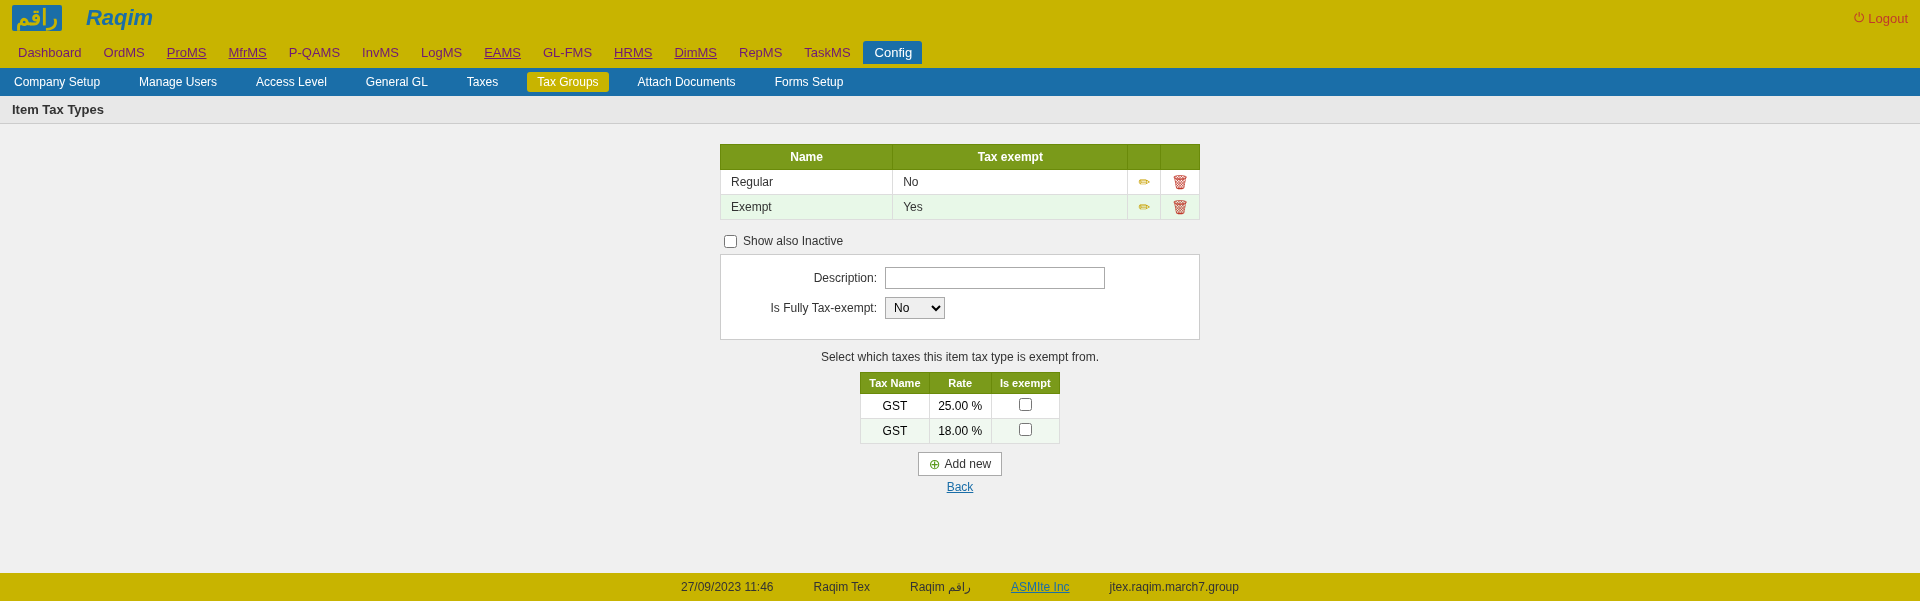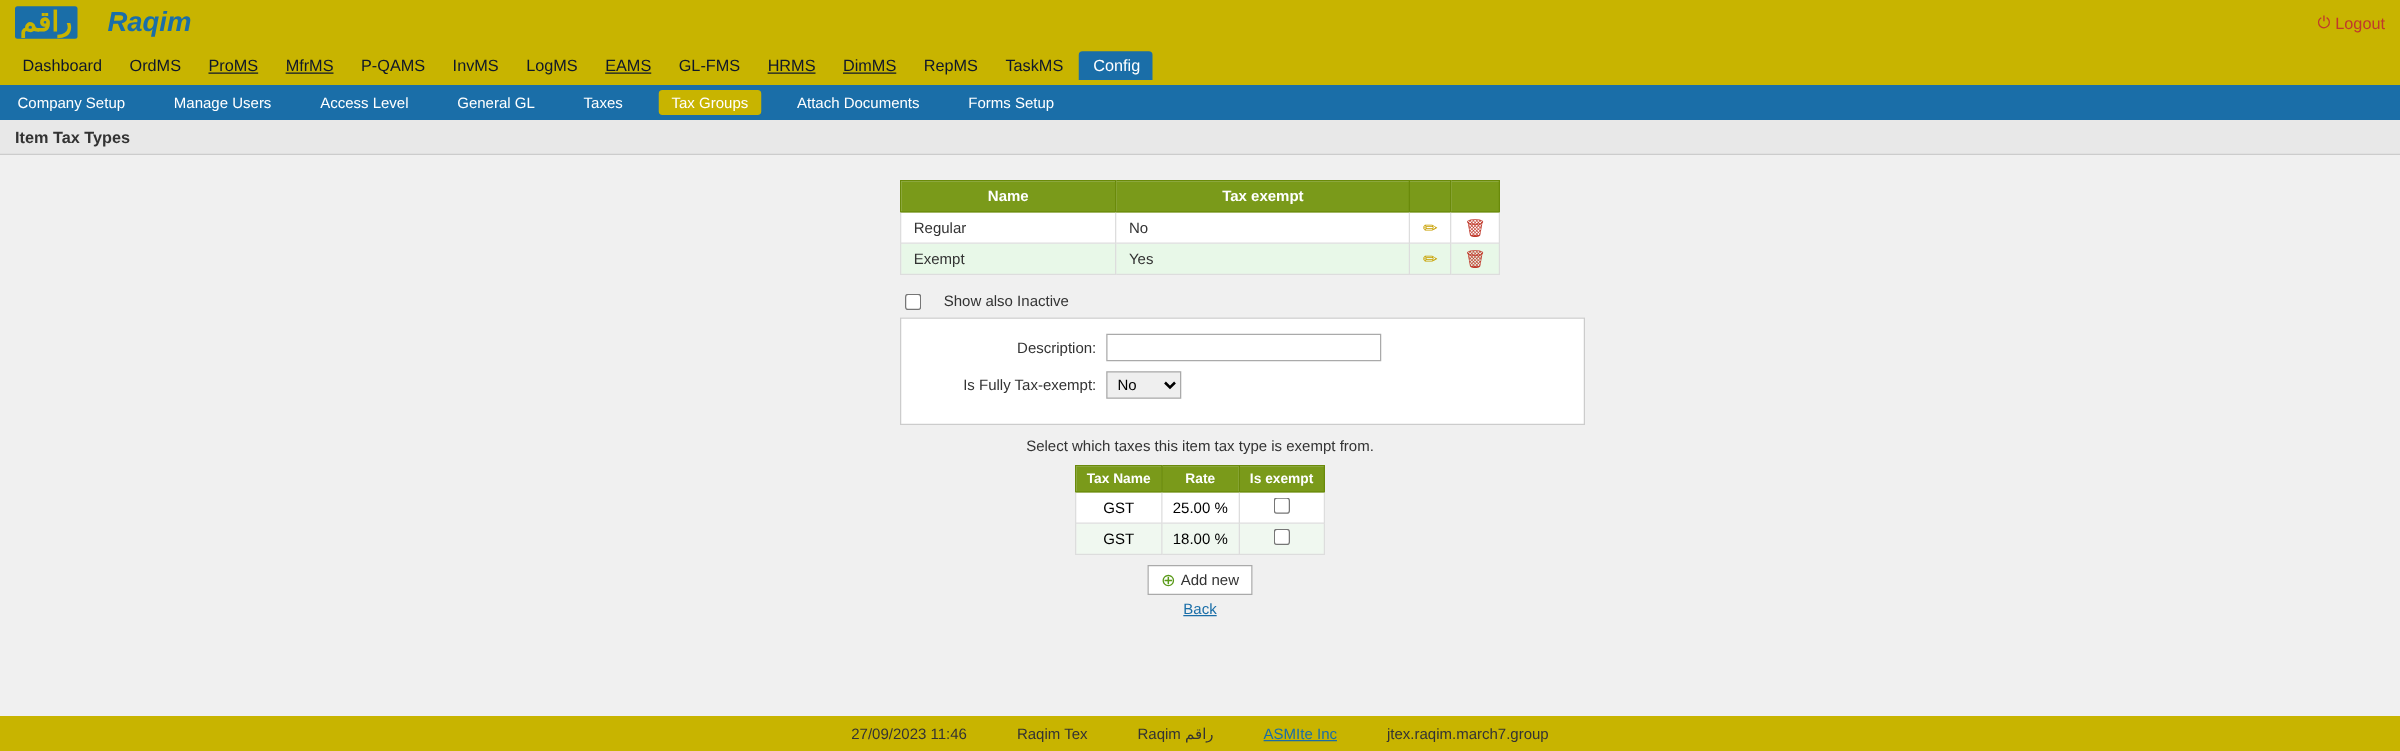--- a/index.html
+++ b/index.html
@@ -48,21 +48,21 @@
     
     #nav-bar {
       background: #c8b400;
       height: 32px;
       display: flex;
       align-items: center;
       padding: 0 8px;
       gap: 2px;
     }
     .nav-item {
-      color: #0f172a;
+      color: #701a75;
       padding: 4px 10px;
       cursor: pointer;
       font-size: 13px;
       border-radius: 3px 3px 0 0;
       text-decoration: none;
       white-space: nowrap;
     }
     .nav-item.active {
       background: #1a6ea8;
       color: #fff;
@@ -155,32 +155,32 @@
     .delete-icon {
       color: #c0392b;
       cursor: pointer;
       font-size: 14px;
     }
 
     
     .checkbox-row {
       display: flex;
       align-items: center;
-      gap: 18px;
+      gap: 6px;
       padding: 6px 4px;
       font-size: 12px;
       color: #333;
     }
 
     
     .form-section {
       background: #fff;
       border: 1px solid #ccc;
       padding: 12px 16px;
-      width: 548px;
+      width: 480px;
       margin: 0 auto 10px auto;
     }
     .form-row {
       display: flex;
       align-items: center;
       margin-bottom: 8px;
       gap: 8px;
     }
     .form-label {
       font-size: 12px;

